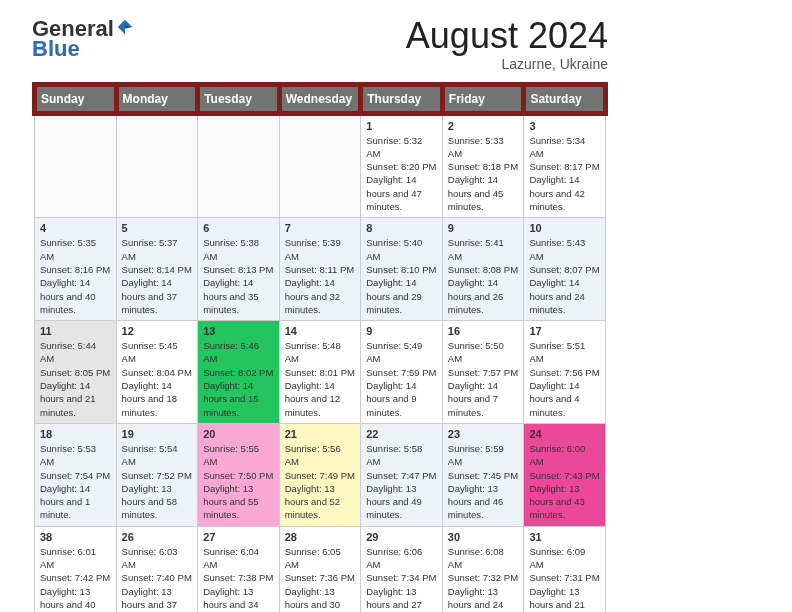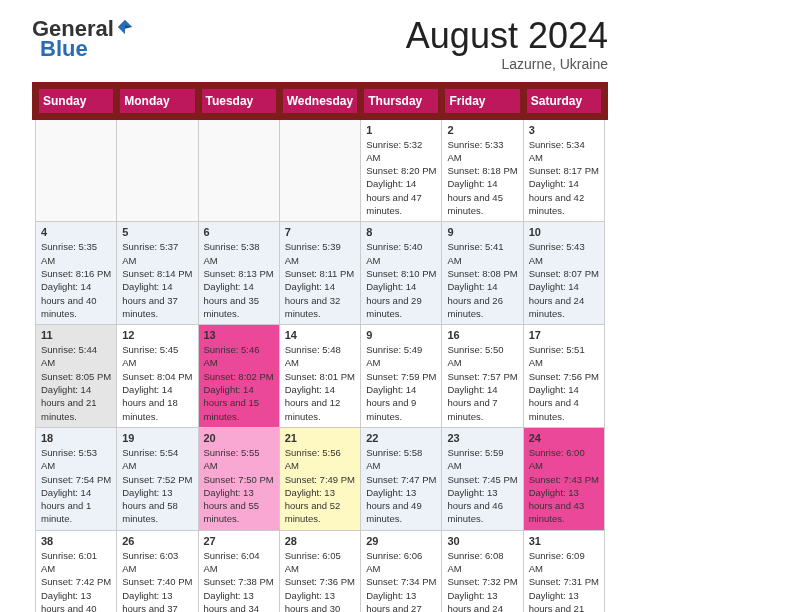--- a/index.html
+++ b/index.html
@@ -57,26 +57,26 @@
     .location {
       font-size: 14px;
       color: #555;
     }
     .calendar {
       width: 100%;
       border-collapse: collapse;
       border: 1px solid #ccc;
     }
     .calendar th {
-      background-color: #be185d;
+      background-color: #737373;
       color: #fff;
       font-size: 12px;
       padding: 5px 4px;
       text-align: left;
-      border: 7px solid #7f1d1d;
+      border: 5px solid #7f1d1d;
       font-weight: bold;
     }
     .calendar td {
       border: 1px solid #ccc;
       vertical-align: top;
       padding: 4px 5px;
       font-size: 10px;
       color: #333;
       width: calc(100% / 7);
       height: 88px;
@@ -108,21 +108,21 @@
 <div class="page">
   <div class="header">
     <div class="logo">
       <div class="logo-text">
         <span class="logo-general">General</span>
         <svg class="logo-icon" viewBox="0 0 20 20">
           <polygon points="10,2 18,10 10,10 10,18 2,10 10,2" fill="#2a6db5"></polygon>
           <polygon points="10,8 18,10 10,12" fill="#1a4d8a"></polygon>
         </svg>
       </div>
-      <span class="logo-blue" style="margin-top:-6px; margin-left:8px;">Blue</span>
+      <span class="logo-blue" style="margin-top:-6px; margin-left:0;">Blue</span>
     </div>
     <div class="title-block">
       <div class="month-title">August 2024</div>
       <div class="location">Lazurne, Ukraine</div>
     </div>
   </div>
 
   <table class="calendar">
     <thead>
       <tr>
@@ -186,21 +186,21 @@
         </tr>
         <tr>
           <td style="background: #e5e5e5;">
             <span class="day-number">11</span>
             <div class="day-info">Sunrise: 5:44 AM<br>Sunset: 8:05 PM<br>Daylight: 14 hours and 21 minutes.</div>
           </td>
           <td style="background: rgb(255, 255, 255);">
             <span class="day-number">12</span>
             <div class="day-info">Sunrise: 5:45 AM<br>Sunset: 8:04 PM<br>Daylight: 14 hours and 18 minutes.</div>
           </td>
-          <td style="background: #ec4899;">
+          <td style="background: #22c55e;">
             <span class="day-number">13</span>
             <div class="day-info">Sunrise: 5:46 AM<br>Sunset: 8:02 PM<br>Daylight: 14 hours and 15 minutes.</div>
           </td>
           <td style="background: rgb(255, 255, 255);">
             <span class="day-number">14</span>
             <div class="day-info">Sunrise: 5:48 AM<br>Sunset: 8:01 PM<br>Daylight: 14 hours and 12 minutes.</div>
           </td>
           <td style="background: rgb(255, 255, 255);">
             <span class="day-number">9</span>
             <div class="day-info">Sunrise: 5:49 AM<br>Sunset: 7:59 PM<br>Daylight: 14 hours and 9 minutes.</div>

